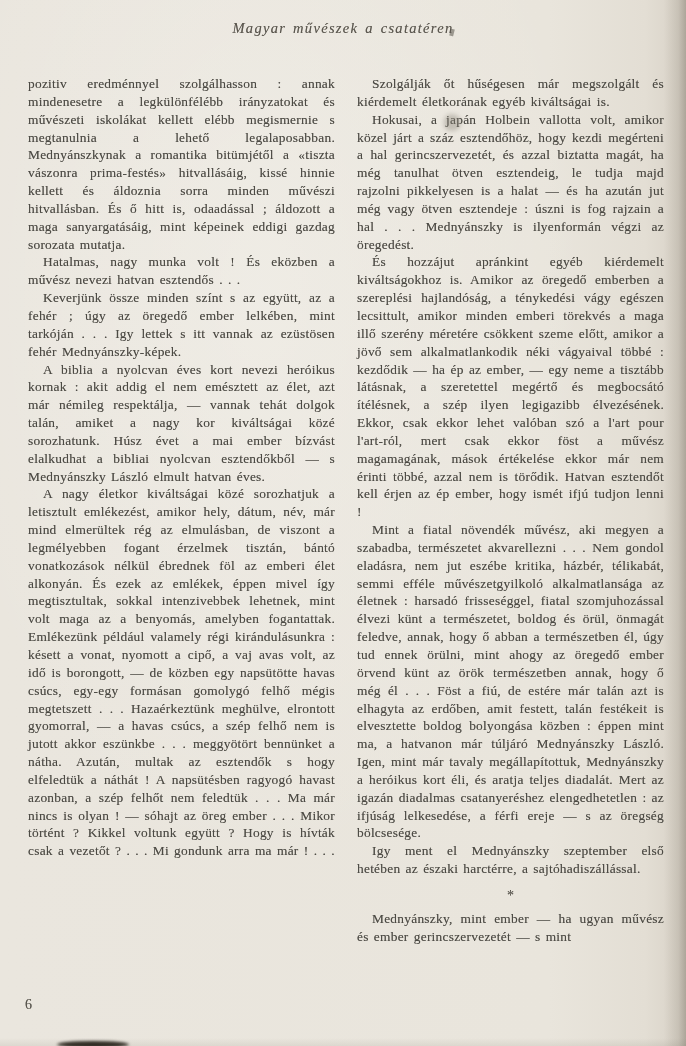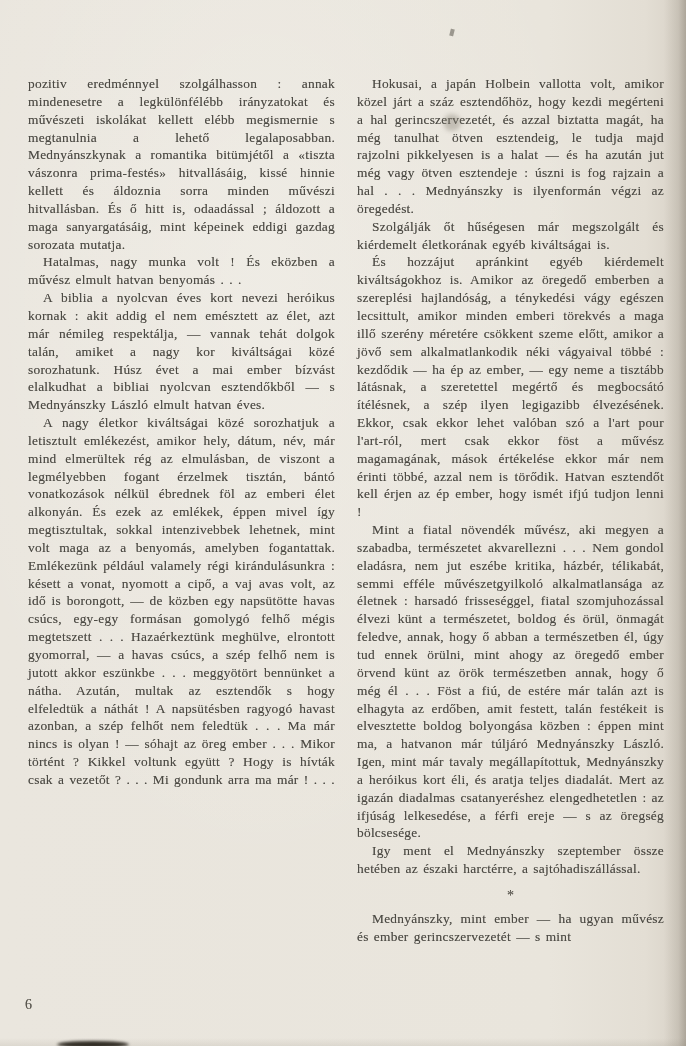--- a/index.html
+++ b/index.html
@@ -77,34 +77,36 @@
     position:absolute;left:25px;top:997px;
     font-size:14px;letter-spacing:0.5px;color:#56534c;
     text-shadow:0 0 0.5px rgba(86,83,76,0.5);
   }
 </style>
 </head>
 <body>
 
 <div class="sheet">
 
+  <div class="running-header">Magyar művészek a csatatéren</div>
 
   <div class="columns">
     <div class="col">
       <p class="noindent">pozitiv eredménnyel szolgálhasson : annak mindenesetre a legkülönfélébb irányzatokat és művészeti iskolákat kellett elébb megismernie s megtanulnia a lehető legalaposabban. Mednyánszkynak a romantika bitümjétől a «tiszta vászonra prima-festés» hitvallásáig, kissé hinnie kellett és áldoznia sorra minden művészi hitvallásban. És ő hitt is, odaadással ; áldozott a maga sanyargatásáig, mint képeinek eddigi gazdag sorozata mutatja.</p>
-      <p>Hatalmas, nagy munka volt ! És eközben a művész elmult hatvan benyomás . . .</p>
+      <p>Hatalmas, nagy munka volt ! És eközben a művész nevezi hatvan esztendős . . .</p>
+      <p>Keverjünk össze minden színt s az együtt, az a fehér ; úgy az öregedő ember lelkében, mint tarkóján . . . Igy lettek s itt vannak az ezüstösen fehér Mednyánszky-képek.</p>
       <p>A biblia a nyolcvan éves kort nevezi heróikus kornak : akit addig el nem emésztett az élet, azt már némileg respektálja, — vannak tehát dolgok talán, amiket a nagy kor kiváltságai közé sorozhatunk. Húsz évet a mai ember bízvást elalkudhat a bibliai nyolcvan esztendőkből — s Mednyánszky László elmult hatvan éves.</p>
       <p>A nagy életkor kiváltságai közé sorozhatjuk a letisztult emlékezést, amikor hely, dátum, név, már mind elmerültek rég az elmulásban, de viszont a legmélyebben fogant érzelmek tisztán, bántó vonatkozások nélkül ébrednek föl az emberi élet alkonyán. És ezek az emlékek, éppen mivel így megtisztultak, sokkal intenzivebbek lehetnek, mint volt maga az a benyomás, amelyben fogantattak. Emlékezünk például valamely régi kirándulásunkra : késett a vonat, nyomott a cipő, a vaj avas volt, az idő is borongott, — de közben egy napsütötte havas csúcs, egy-egy formásan gomolygó felhő mégis megtetszett . . . Hazaérkeztünk meghülve, elrontott gyomorral, — a havas csúcs, a szép felhő nem is jutott akkor eszünkbe . . . meggyötört bennünket a nátha. Azután, multak az esztendők s hogy elfeledtük a náthát ! A napsütésben ragyogó havast azonban, a szép felhőt nem feledtük . . . Ma már nincs is olyan ! — sóhajt az öreg ember . . . Mikor történt ? Kikkel voltunk együtt ? Hogy is hívták csak a vezetőt ? . . . Mi gondunk arra ma már ! . . .</p>
     </div>
     <div class="col">
+      <p>Szolgálják őt hűségesen már megszolgált és kiérdemelt életkorának egyéb kiváltságai is.</p>
       <p>Hokusai, a japán Holbein vallotta volt, amikor közel járt a száz esztendőhöz, hogy kezdi megérteni a hal gerincszervezetét, és azzal biztatta magát, ha még tanulhat ötven esztendeig, le tudja majd rajzolni pikkelyesen is a halat — és ha azután jut még vagy ötven esztendeje : úszni is fog rajzain a hal . . . Mednyánszky is ilyenformán végzi az öregedést.</p>
-      <p>Szolgálják őt hűségesen már megszolgált és kiérdemelt életkorának egyéb kiváltságai is.</p>
       <p>És hozzájut apránkint egyéb kiérdemelt kiváltságokhoz is. Amikor az öregedő emberben a szereplési hajlandóság, a ténykedési vágy egészen lecsittult, amikor minden emberi törekvés a maga illő szerény méretére csökkent szeme előtt, amikor a jövő sem alkalmatlankodik néki vágyaival többé : kezdődik — ha ép az ember, — egy neme a tisztább látásnak, a szeretettel megértő és megbocsátó ítélésnek, a szép ilyen legigazibb élvezésének. Ekkor, csak ekkor lehet valóban szó a l'art pour l'art-ról, mert csak ekkor föst a művész magamagának, mások értékelése ekkor már nem érinti többé, azzal nem is törődik. Hatvan esztendőt kell érjen az ép ember, hogy ismét ifjú tudjon lenni !</p>
       <p>Mint a fiatal növendék művész, aki megyen a szabadba, természetet akvarellezni . . . Nem gondol eladásra, nem jut eszébe kritika, házbér, télikabát, semmi efféle művészetgyilkoló alkalmatlansága az életnek : harsadó frisseséggel, fiatal szomjuhozással élvezi künt a természetet, boldog és örül, önmagát feledve, annak, hogy ő abban a természetben él, úgy tud ennek örülni, mint ahogy az öregedő ember örvend künt az örök természetben annak, hogy ő még él . . . Föst a fiú, de estére már talán azt is elhagyta az erdőben, amit festett, talán festékeit is elvesztette boldog bolyongása közben : éppen mint ma, a hatvanon már túljáró Mednyánszky László. Igen, mint már tavaly megállapítottuk, Mednyánszky a heróikus kort éli, és aratja teljes diadalát. Mert az igazán diadalmas csatanyeréshez elengedhetetlen : az ifjúság lelkesedése, a férfi ereje — s az öregség bölcsesége.</p>
-      <p>Igy ment el Mednyánszky szeptember össze hetében az északi harctérre, a sajtóhadiszállással.</p>
+      <p>Igy ment el Mednyánszky szeptember első hetében az északi harctérre, a sajtóhadiszállással.</p>
       <p class="separator">*</p>
       <p>Mednyánszky, mint ember — ha ugyan művész és ember gerincszervezetét — s mint</p>
     </div>
   </div>
 
   <div class="page-number">6</div>
 
   <div class="smudge-blob"></div>
   <div class="ink-speck"></div>
   <div class="bottom-smudge"></div>

